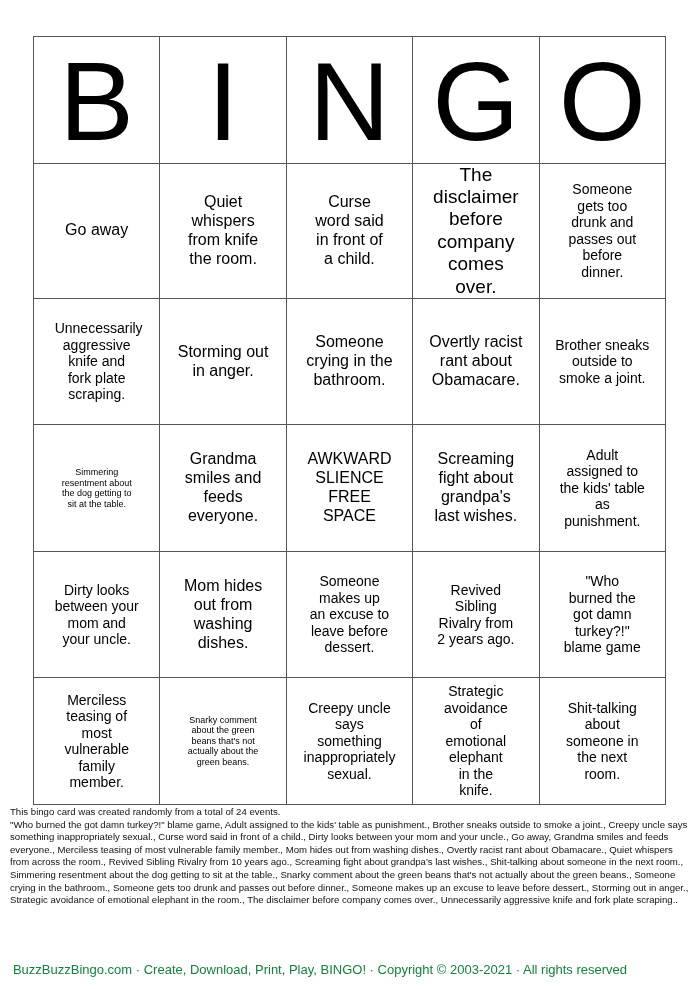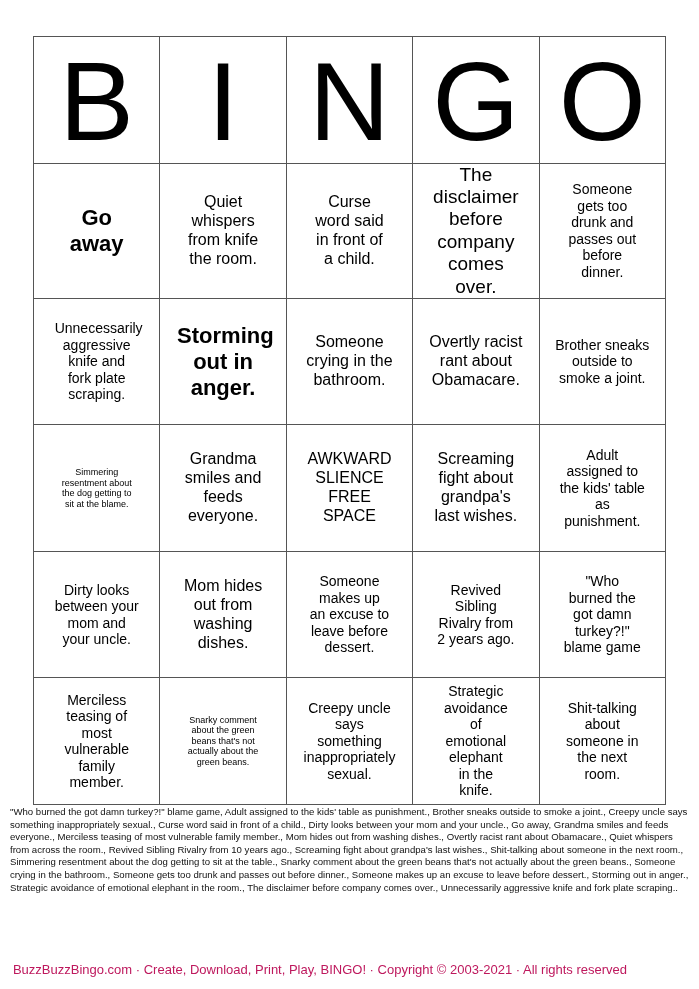--- a/index.html
+++ b/index.html
@@ -4,31 +4,31 @@
 <style>
   html, body { margin: 0; padding: 0; background: #ffffff; }
   body { width: 699px; height: 989px; position: relative; overflow: hidden;
          font-family: "Liberation Sans", sans-serif; color: #000; }
   .card { position: absolute; left: 33px; top: 36px; width: 633px; height: 759px;
           border-collapse: collapse; table-layout: fixed; }
   .card td { border: 1px solid #555; text-align: center; vertical-align: middle;
              padding: 0 6px; line-height: 1.18; overflow: hidden; }
   .card tr { height: 126.5px; }
   .hdr td { font-size: 112px; line-height: 1; padding-top: 4px; }
-  .s18 { font-size: 22px; font-weight: bold; }
+  .s18 { font-size: 16px; }
   .s16 { font-size: 16px; }
   .s14 { font-size: 19px; }
   .s12 { font-size: 14px; }
   .s9 { font-size: 9px; }
   .c { display: inline-block; }
   .note { position: absolute; left: 10px; top: 806px; width: 680px;
           font-size: 9.6px; line-height: 12.6px; color: #111; }
   .note p { margin: 0; }
   .footer { position: absolute; left: 0; top: 962px; width: 640px; text-align: center;
-            font-size: 13px; color: #be185d; }
+            font-size: 13px; color: #15803d; }
 </style>
 </head>
 <body>
 
 <table class="card">
   <tbody>
       <tr class="hdr">
     <td>B</td>
     <td>I</td>
     <td>N</td>
@@ -43,21 +43,21 @@
     <td class="s12"><span class="c" style="width:84px">Someone gets too drunk and passes out before dinner.</span></td>
   </tr>
   <tr>
     <td class="s12"><span class="c" style="width:84px">Unnecessarily aggressive knife and fork plate scraping.</span></td>
     <td class="s18"><span class="c" style="width:92px">Storming out in anger.</span></td>
     <td class="s16"><span class="c" style="width:92px">Someone crying in the bathroom.</span></td>
     <td class="s16"><span class="c" style="width:96px">Overtly racist rant about Obamacare.</span></td>
     <td class="s12"><span class="c" style="width:96px">Brother sneaks outside to smoke a joint.</span></td>
   </tr>
   <tr>
-    <td class="s9"><span class="c" style="width:76px">Simmering resentment about the dog getting to sit at the blame.</span></td>
+    <td class="s9"><span class="c" style="width:76px">Simmering resentment about the dog getting to sit at the table.</span></td>
     <td class="s16"><span class="c" style="width:90px">Grandma smiles and feeds everyone.</span></td>
     <td class="s16"><span class="c" style="width:96px">AWKWARD SLIENCE FREE SPACE</span></td>
     <td class="s16"><span class="c" style="width:96px">Screaming fight about grandpa's last wishes.</span></td>
     <td class="s12"><span class="c" style="width:86px">Adult assigned to the kids' table as punishment.</span></td>
   </tr>
   <tr>
     <td class="s12"><span class="c" style="width:86px">Dirty looks between your mom and your uncle.</span></td>
     <td class="s16"><span class="c" style="width:90px">Mom hides out from washing dishes.</span></td>
     <td class="s12"><span class="c" style="width:80px">Someone makes up an excuse to leave before dessert.</span></td>
     <td class="s12"><span class="c" style="width:84px">Revived Sibling Rivalry from 2 years ago.</span></td>
@@ -67,16 +67,17 @@
     <td class="s12"><span class="c" style="width:86px">Merciless teasing of most vulnerable family member.</span></td>
     <td class="s9"><span class="c" style="width:78px">Snarky comment about the green beans that's not actually about the green beans.</span></td>
     <td class="s12"><span class="c" style="width:92px">Creepy uncle says something inappropriately sexual.</span></td>
     <td class="s12"><span class="c" style="width:68px">Strategic avoidance of emotional elephant in the knife.</span></td>
     <td class="s12"><span class="c" style="width:86px">Shit-talking about someone in the next room.</span></td>
   </tr>
 </tbody>
   </table>
 
 <div class="note">
+  <p>This bingo card was created randomly from a total of 24 events.</p>
   <p>"Who burned the got damn turkey?!" blame game, Adult assigned to the kids' table as punishment., Brother sneaks outside to smoke a joint., Creepy uncle says something inappropriately sexual., Curse word said in front of a child., Dirty looks between your mom and your uncle., Go away, Grandma smiles and feeds everyone., Merciless teasing of most vulnerable family member., Mom hides out from washing dishes., Overtly racist rant about Obamacare., Quiet whispers from across the room., Revived Sibling Rivalry from 10 years ago., Screaming fight about grandpa's last wishes., Shit-talking about someone in the next room., Simmering resentment about the dog getting to sit at the table., Snarky comment about the green beans that's not actually about the green beans., Someone crying in the bathroom., Someone gets too drunk and passes out before dinner., Someone makes up an excuse to leave before dessert., Storming out in anger., Strategic avoidance of emotional elephant in the room., The disclaimer before company comes over., Unnecessarily aggressive knife and fork plate scraping..</p>
 </div>
 
 <div class="footer">BuzzBuzzBingo.com · Create, Download, Print, Play, BINGO! · Copyright © 2003-2021 · All rights reserved</div>
 
 </body></html>

